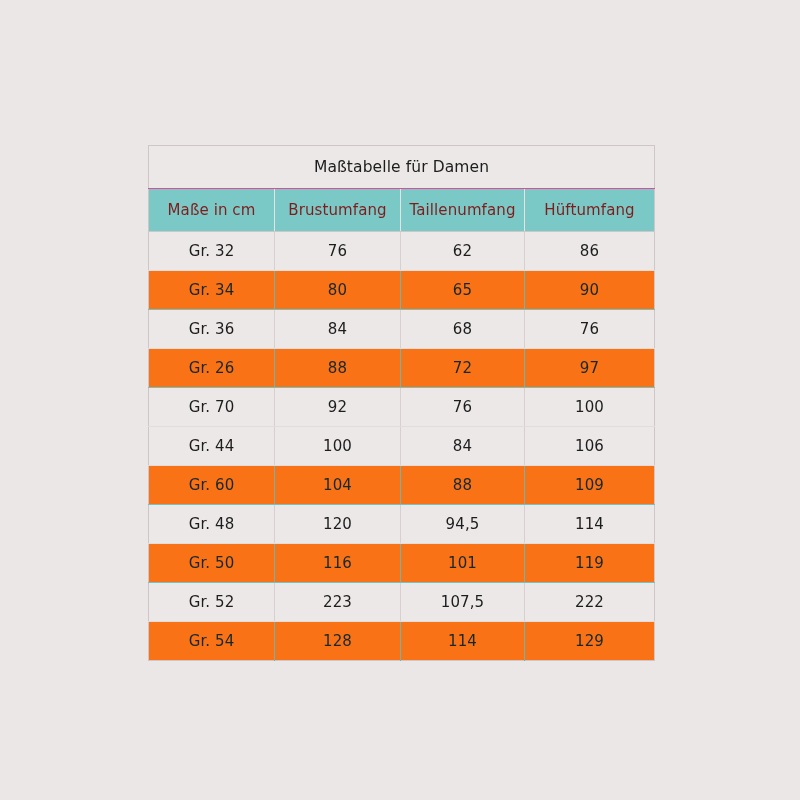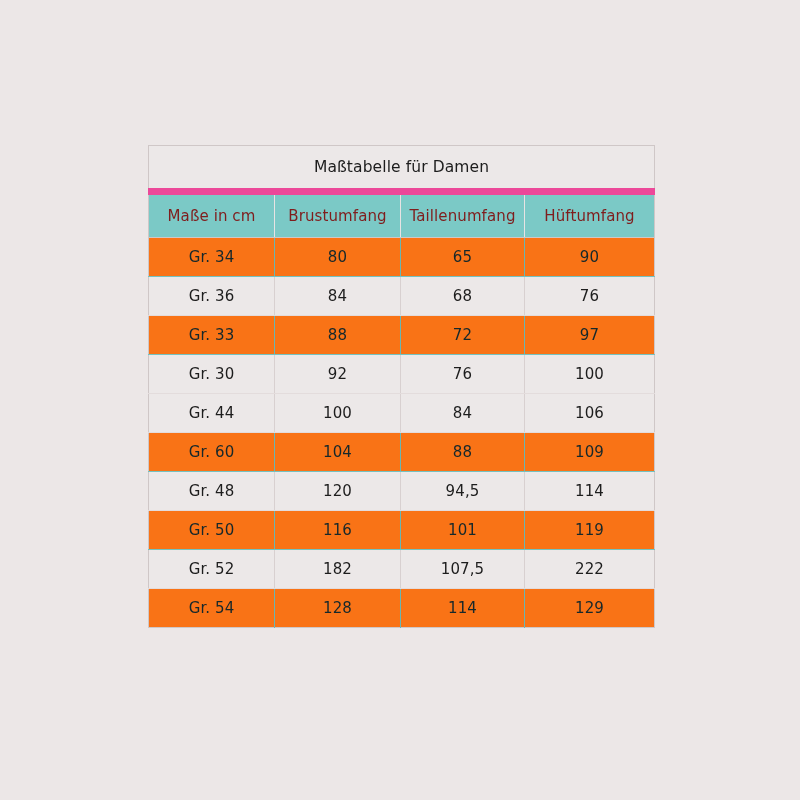--- a/index.html
+++ b/index.html
@@ -42,21 +42,21 @@
   
   .title-row td {
     height: 40px;
     background: #ece8e8;
     color: #1d1d1d;
     font-size: 15.5px;
     font-weight: 400;
     text-align: center;
     vertical-align: middle;
     letter-spacing: 0.1px;
-    border-bottom: 7px solid #ec4899;
+    border-bottom: 1px solid #ec4899;
   }
 
   
   .header-row th {
     height: 40px;
     background: #7bc9c6;
     color: #7f1d1d;
     font-size: 15px;
     font-weight: 400;
     text-align: center;
@@ -114,40 +114,46 @@
       </tr>
       <tr class="header-row">
         <th>Maße in cm</th>
         <th>Brustumfang</th>
         <th>Taillenumfang</th>
         <th>Hüftumfang</th>
       </tr>
     </thead>
 
     <tbody id="table-body">
+        <tr class="row-light">
+          <td>Gr. 32</td>
+          <td>76</td>
+          <td>62</td>
+          <td>86</td>
+        </tr>
         <tr class="row-teal">
           <td>Gr. 34</td>
           <td>80</td>
           <td>65</td>
           <td>90</td>
         </tr>
         <tr class="row-light">
           <td>Gr. 36</td>
           <td>84</td>
           <td>68</td>
           <td>76</td>
         </tr>
         <tr class="row-teal">
-          <td>Gr. 33</td>
+          <td>Gr. 26</td>
           <td>88</td>
           <td>72</td>
           <td>97</td>
         </tr>
         <tr class="row-light">
-          <td>Gr. 30</td>
+          <td>Gr. 70</td>
           <td>92</td>
           <td>76</td>
           <td>100</td>
         </tr>
         <tr class="row-light">
           <td>Gr. 44</td>
           <td>100</td>
           <td>84</td>
           <td>106</td>
         </tr>
@@ -164,21 +170,21 @@
           <td>114</td>
         </tr>
         <tr class="row-teal">
           <td>Gr. 50</td>
           <td>116</td>
           <td>101</td>
           <td>119</td>
         </tr>
         <tr class="row-light">
           <td>Gr. 52</td>
-          <td>182</td>
+          <td>223</td>
           <td>107,5</td>
           <td>222</td>
         </tr>
         <tr class="row-teal">
           <td>Gr. 54</td>
           <td>128</td>
           <td>114</td>
           <td>129</td>
         </tr>
       </tbody>

